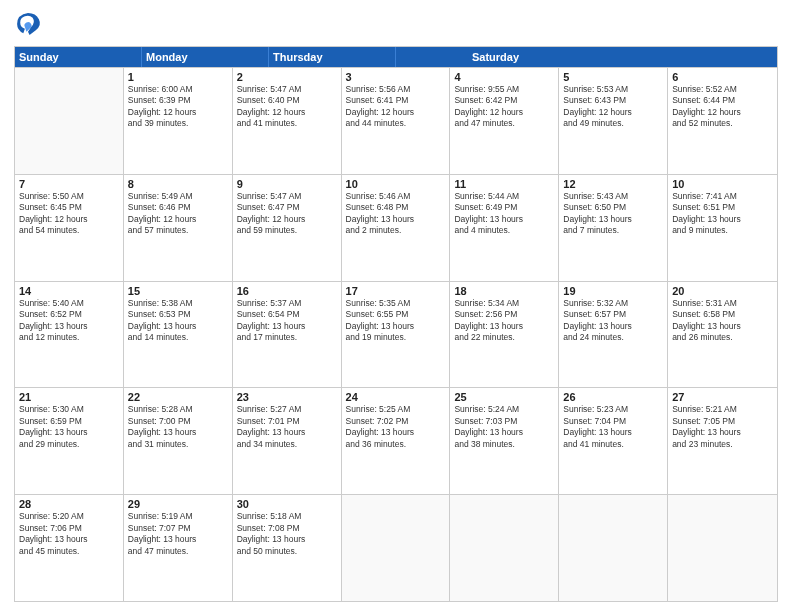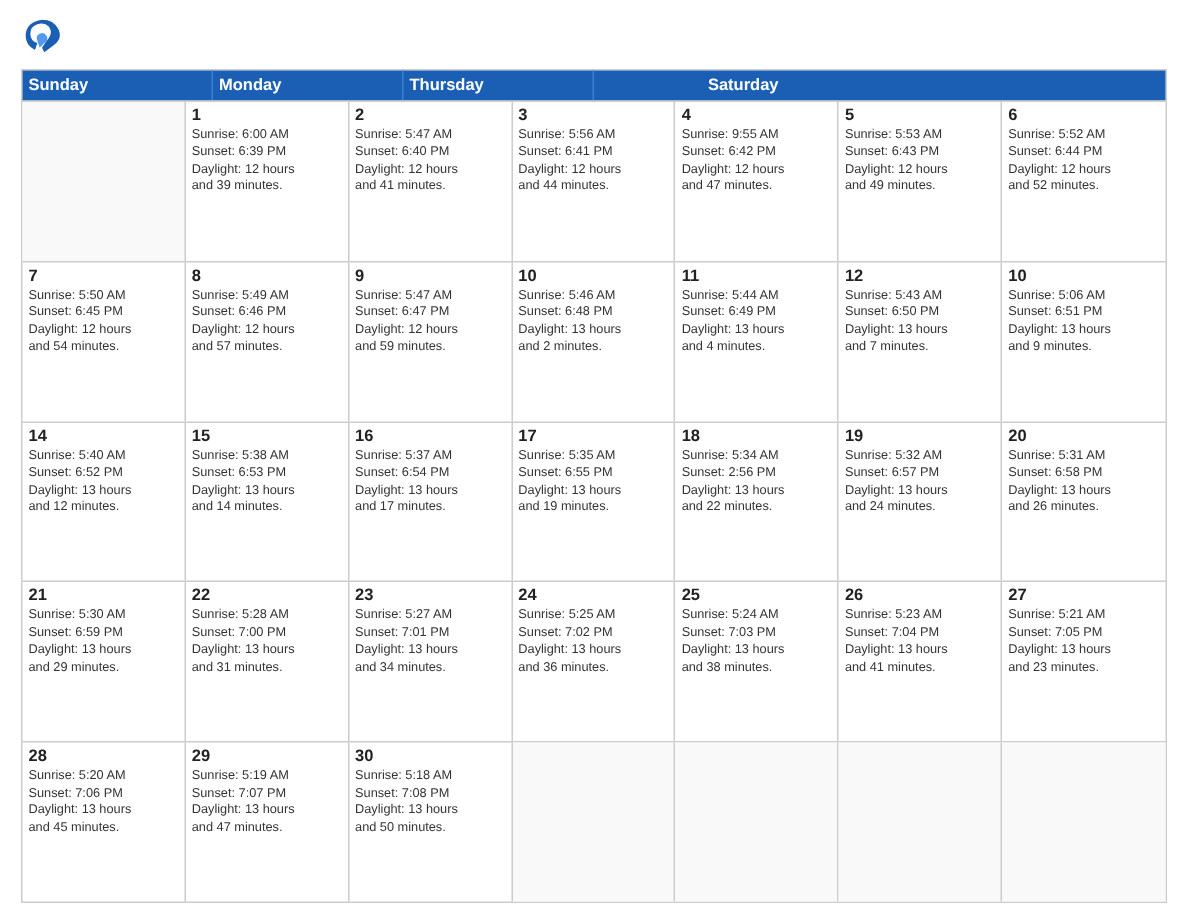--- a/index.html
+++ b/index.html
@@ -218,21 +218,21 @@
           </div>
           <div class="cal-cell">
             <span class="day-num">12</span>
             <span class="cell-line">Sunrise: 5:43 AM</span>
             <span class="cell-line">Sunset: 6:50 PM</span>
             <span class="cell-line">Daylight: 13 hours</span>
             <span class="cell-line">and 7 minutes.</span>
           </div>
           <div class="cal-cell">
             <span class="day-num">10</span>
-            <span class="cell-line">Sunrise: 5:06 AM</span>
+            <span class="cell-line">Sunrise: 7:41 AM</span>
             <span class="cell-line">Sunset: 6:51 PM</span>
             <span class="cell-line">Daylight: 13 hours</span>
             <span class="cell-line">and 9 minutes.</span>
           </div>
         </div>
         <div class="cal-row">
           <div class="cal-cell">
             <span class="day-num">14</span>
             <span class="cell-line">Sunrise: 5:40 AM</span>
             <span class="cell-line">Sunset: 6:52 PM</span>

